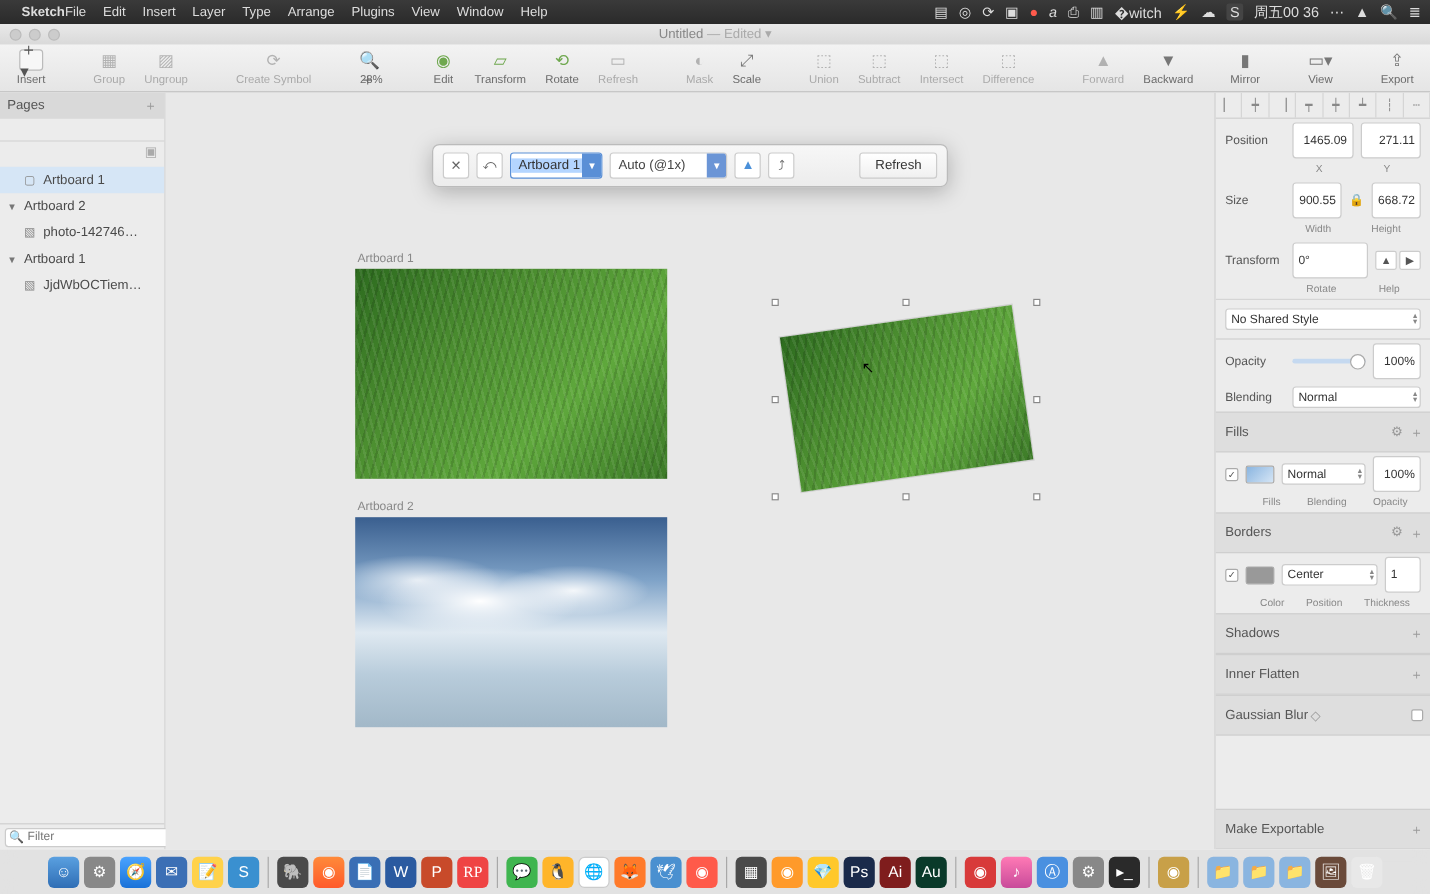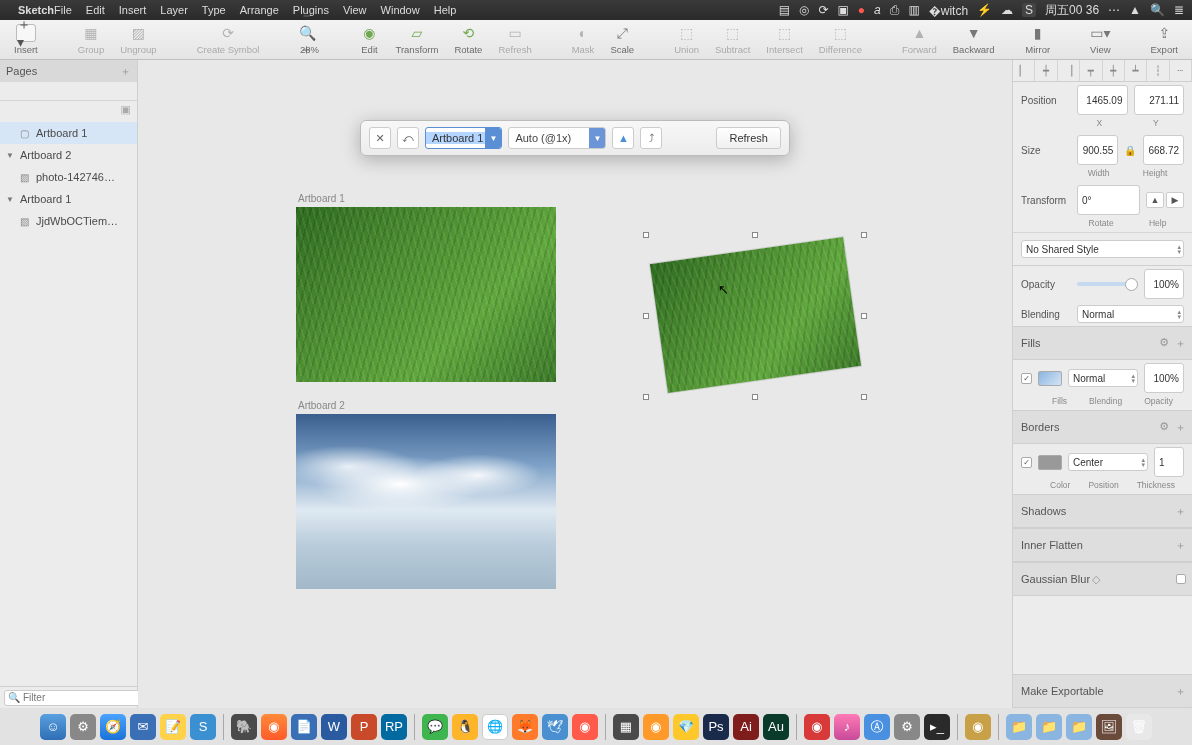--- a/index.html
+++ b/index.html
@@ -129,20 +129,28 @@
     <span>周五00 36</span>
     <span>⋯</span>
     <span>▲</span>
     <span>🔍</span>
     <span>≣</span>
   </div>
 </div>
 
 <div class="window">
 
+  <div class="titlebar">
+    <div class="trafficlights">
+      <div class="tl"></div>
+      <div class="tl"></div>
+      <div class="tl"></div>
+    </div>
+    <span><span>Untitled</span> <span style="color:#aaa;">— Edited ▾</span></span>
+  </div>
 
   <div class="toolbar">
     <div class="tbtn">
         <div class="ticon">＋▾</div>
         <span>Insert</span>
       </div>
     <div class="tsep"></div>
     <div class="tbtn noicon disabled">
         <div class="ticon">▦</div>
         <span>Group</span>
@@ -461,21 +469,21 @@
     <div class="di" style="background:#ffd24a;">📝</div>
     <div class="di" style="background:#3a90d0;">S</div>
   </div>
   <div class="dsep"></div>
   <div class="dockgrp">
     <div class="di" style="background:#4a4a4a;">🐘</div>
     <div class="di" style="background:linear-gradient(#ff8a3a,#ff5a2a);">◉</div>
     <div class="di" style="background:#3a6fb5;">📄</div>
     <div class="di" style="background:#2a5aa0;">W</div>
     <div class="di" style="background:#c84a2a;">P</div>
-    <div class="di" style="background:#0369a1;">RP</div>
+    <div class="di" style="background:#ef4444;font-family:Liberation Serif, serif;">RP</div>
   </div>
   <div class="dsep"></div>
   <div class="dockgrp">
     <div class="di" style="background:#3fb54f;">💬</div>
     <div class="di" style="background:#ffb52a;">🐧</div>
     <div class="di" style="background:#fff;border:1px solid #ccc;">🌐</div>
     <div class="di" style="background:#ff7a2a;">🦊</div>
     <div class="di" style="background:#4a90d0;">🕊</div>
     <div class="di" style="background:#ff5a4a;">◉</div>
   </div>

